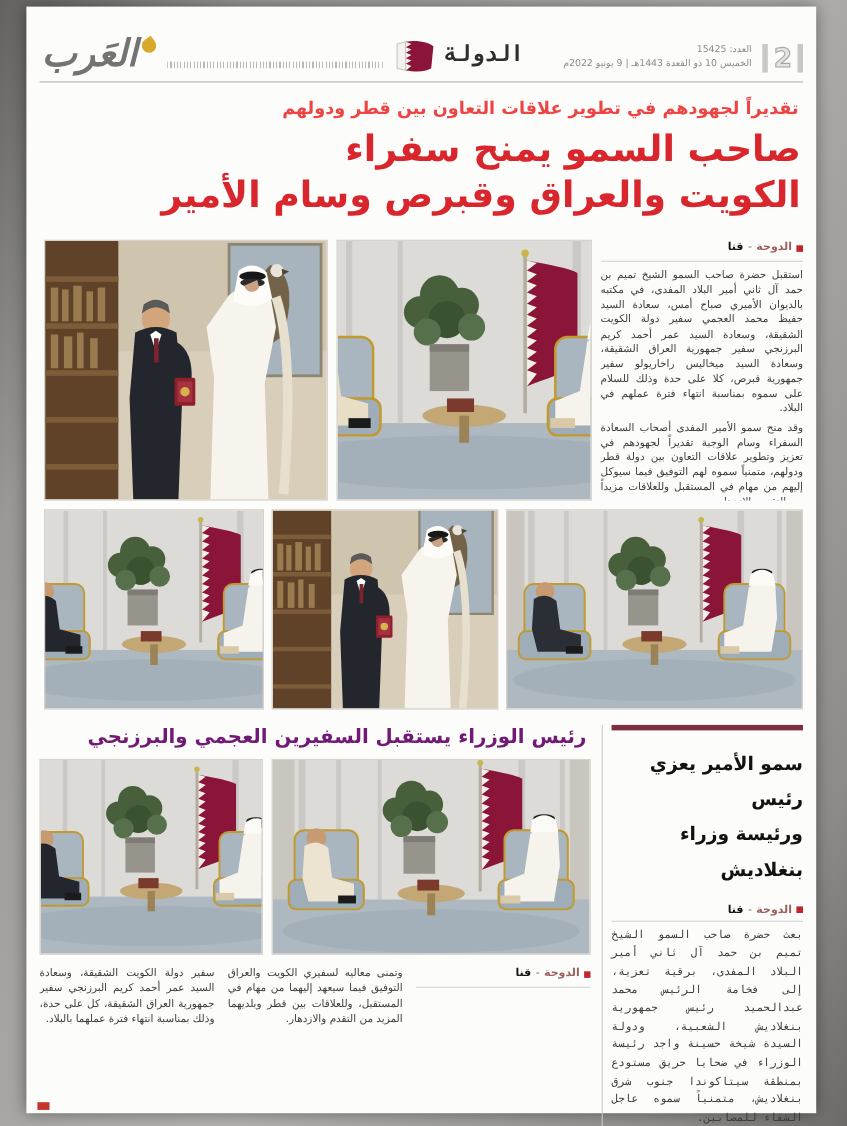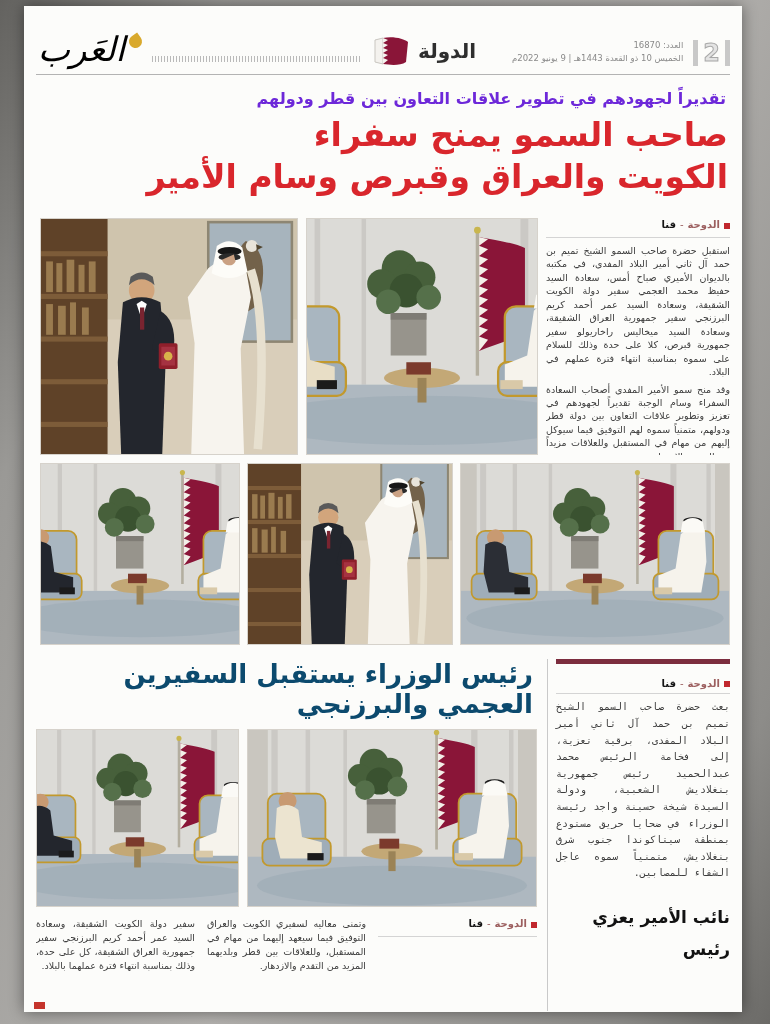--- a/index.html
+++ b/index.html
@@ -12,31 +12,31 @@
     position:absolute;left:24px;top:6px;width:718px;height:1006px;
     background:#fcfcfa;direction:rtl;box-sizing:border-box;padding:0 12px;
     box-shadow:0 0 14px rgba(0,0,0,.45);
   }
   
   .masthead{display:flex;align-items:flex-end;gap:10px;padding-top:26px;}
   .pageno{display:flex;align-items:center;gap:5px;}
   .pageno .bar{width:5px;height:26px;background:#c8c8c8;}
   .pageno .num{font-size:24px;font-weight:700;color:#e3e3e3;-webkit-text-stroke:1px #a8a8a8;line-height:1;}
   .issue{font-size:8.5px;color:#8a8a8a;line-height:1.6;text-align:right;white-space:nowrap;}
-  .section{display:flex;align-items:center;gap:8px;margin-right:26px;}
+  .section{display:flex;align-items:flex-start;gap:8px;margin-right:26px;font-family:Liberation Mono, monospace;}
   .section .title{font-size:20px;font-weight:800;color:#2e2e2e;letter-spacing:0;}
   .section svg{display:block;}
   .hatch{flex:1;height:6px;margin-bottom:4px;
     background:repeating-linear-gradient(90deg,#b9b9b9 0 1px,transparent 1px 3px);}
   .logo{display:flex;align-items:center;gap:4px;margin-left:2px;}
-  .logo .word{font-size:34px;font-weight:400;color:#000000;line-height:1;font-style:italic;}
+  .logo .word{font-size:34px;font-weight:700;color:#737373;line-height:1;font-style:italic;}
   .logo .nib{width:13px;height:13px;background:#d9a92c;border-radius:50% 0 50% 50%;transform:rotate(-35deg);margin-bottom:16px;}
   .head-rule{border-top:1px solid #b3b3b3;margin-top:8px;}
   
-  .kicker{margin:14px 4px 0;text-align:right;font-size:16px;font-weight:700;color:#6d28d9;}
+  .kicker{margin:14px 4px 0;text-align:right;font-size:16px;font-weight:700;color:#ef4444;}
   .headline{margin:6px 2px 0;text-align:right;font-size:33px;line-height:1.28;font-weight:700;color:#d9262c;}
   .lead-row{display:flex;gap:8px;margin-top:20px;height:237px;}
   .lead-text{width:184px;flex:none;overflow:hidden;font-size:9.5px;line-height:1.42;
     text-align:justify;color:#3c3c3c;}
   .lead-text p{margin:0 0 4px;}
   .photo{flex:none;border:1px solid #d6d2cb;background:#e8e6e1;overflow:hidden;box-sizing:border-box;}
   .photo svg{display:block;width:100%;height:100%;}
   .ph-a{width:258px;}
   .ph-b{width:232px;}
   
@@ -51,21 +51,21 @@
   .ph-c{width:270px;} .ph-d{width:206px;} .ph-e{width:200px;}
   
   .bottom{display:flex;gap:10px;margin-top:14px;}
   .sidebar{flex:none;width:174px;padding-left:8px;border-left:1px solid #c9c9c9;}
   .sb-bar{height:5px;background:#7c2d3e;margin-bottom:14px;}
   .sb-headline{font-size:17px;font-weight:800;color:#121212;line-height:1.9;text-align:right;}
   .sb-body{font-size:10px;line-height:1.66;text-align:justify;color:#3c3c3c;margin-top:3px;font-family:Liberation Mono, monospace;}
   .sb-article + .sb-article{margin-top:18px;}
   .sb-article .dl{margin-top:10px;}
   .pm{flex:1;min-width:0;}
-  .pm-headline{font-size:26px;font-weight:800;color:#0c4a6e;text-align:right;margin:0 4px 10px 0;}
+  .pm-headline{font-size:18px;font-weight:800;color:#701a75;text-align:right;margin:0 4px 10px 0;}
   .pm-photos{display:flex;gap:8px;height:178px;}
   .ph-f{width:290px;} .ph-g{width:203px;}
   .pm-cols{display:flex;gap:12px;margin-top:10px;height:94px;overflow:hidden;}
   .pm-col{flex:1;min-width:0;font-size:9.5px;line-height:1.45;text-align:justify;color:#3c3c3c;}
   .corner-mark{position:absolute;left:10px;bottom:3px;width:11px;height:7px;background:#c5342c;}
   .defs-holder{position:absolute;width:0;height:0;overflow:hidden;}
 </style>
 </head>
 <body>
 
@@ -169,21 +169,21 @@
 
 <div class="page">
 
   <header class="masthead">
     <div class="pageno">
       <span class="bar"></span>
       <span class="num">2</span>
       <span class="bar"></span>
     </div>
     <div class="issue">
-      <div>العدد: 16870</div>
+      <div>العدد: 15425</div>
       <div>الخميس 10 ذو القعدة 1443هـ | 9 يونيو 2022م</div>
     </div>
     <div class="section">
       <span class="title">الدولة</span>
       <svg width="38" height="30" viewBox="0 0 38 30">
         <polygon points="3,4 11,2 11,28 3,26" fill="#f4f2ee" stroke="#c9c6c0" stroke-width="1"></polygon>
         <path d="M11,2 C22,0 32,3 36,6 L34,26 C28,30 18,29 11,28 Z" fill="#8a1538"></path>
         <path d="M11,2 L16,4 L11,7 L16,9 L11,12 L16,14 L11,17 L16,19 L11,22 L16,24 L11,28 Z" fill="#f4f2ee"></path>
       </svg>
     </div>
@@ -242,20 +242,24 @@
         </svg>
     </div>
   </div>
 
   <div class="bottom">
 
     <aside class="sidebar">
       <div class="sb-bar"></div>
 
       <article class="sb-article">
+        <h2 class="sb-headline">
+          <span>سمو الأمير يعزي رئيس</span><br>
+          <span>ورئيسة وزراء بنغلاديش</span>
+        </h2>
         <div class="dl">
           <span class="sq"></span>
           <span class="city">الدوحة</span>
           <span class="sep">-</span>
           <span class="agency">قنا</span>
         </div>
         <p class="sb-body">بعث حضرة صاحب السمو الشيخ تميم بن حمد آل ثاني أمير البلاد المفدى، برقية تعزية، إلى فخامة الرئيس محمد عبدالحميد رئيس جمهورية بنغلاديش الشعبية، ودولة السيدة شيخة حسينة واجد رئيسة الوزراء في ضحايا حريق مستودع بمنطقة سيتاكوندا جنوب شرق بنغلاديش، متمنياً سموه عاجل الشفاء للمصابين.</p>
       </article>
 
       <article class="sb-article">

